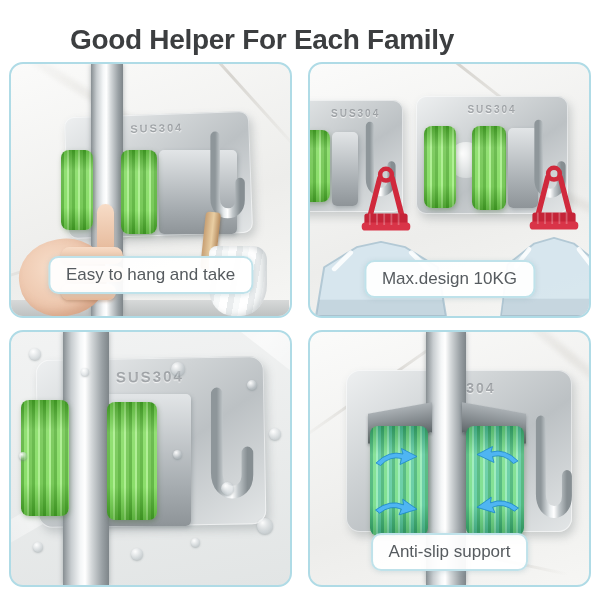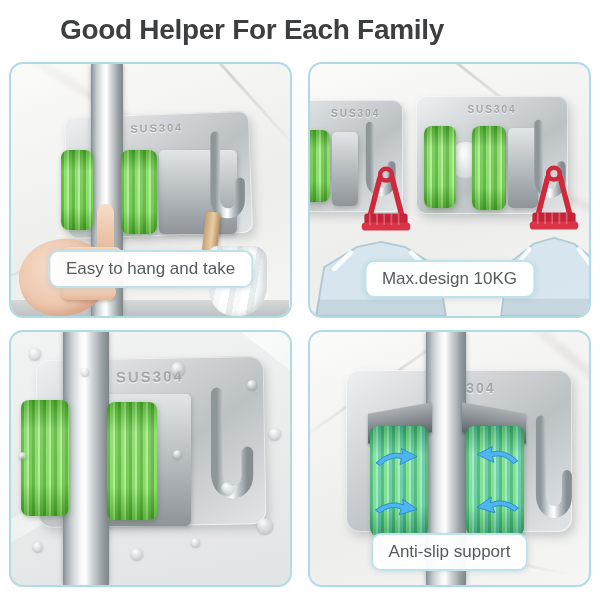--- a/index.html
+++ b/index.html
@@ -1,19 +1,19 @@
 <!DOCTYPE html>
 <html><head>
 <meta charset="utf-8">
 <style>
   html,body{margin:0;padding:0;background:#fff;}
   .canvas{position:relative;width:600px;height:600px;background:#ffffff;overflow:hidden;
           font-family:"Liberation Sans",sans-serif;}
   .title{position:absolute;top:0;left:0;width:504px;height:60px;display:flex;align-items:center;
-         justify-content:center;font-size:28px;font-weight:700;color:#3c3e40;letter-spacing:-.3px;margin:0;}
+         justify-content:center;font-size:28px;font-weight:700;color:#3c3e40;letter-spacing:-.3px;margin:10px;}
   .grid{position:absolute;top:62px;left:9px;width:582px;display:grid;
         grid-template-columns:283px 283px;grid-template-rows:256px 257px;gap:12px 16px;}
   .panel{position:relative;border:2px solid #afdbe6;border-radius:14px;overflow:hidden;
          background:linear-gradient(160deg,#fbfbfa,#ededeb 60%,#f6f6f4);}
   .panel.glass{background:linear-gradient(170deg,#f2f3f3,#e2e5e5);}
   .scene{position:absolute;inset:0;}
   .scene *{position:absolute;box-sizing:border-box;}
   .vein{height:3px;background:linear-gradient(90deg,transparent,#cfccc6,transparent);opacity:.8;}
   .vein.soft{height:9px;opacity:.35;filter:blur(2px);}
   .plate{border-radius:10px;background:linear-gradient(145deg,#eef0f1 0%,#cfd3d5 35%,#bcc1c4 58%,#e3e6e7 100%);
@@ -87,21 +87,21 @@
           <path d="M22 6 L22 86 C22 112 56 112 56 88 L56 66" fill="none" stroke="url(#chrome)" stroke-width="13" stroke-linecap="round"></path>
         </svg>
         <div class="brush" style="left:192px;top:148px;width:15px;height:58px;transform:rotate(6deg);z-index:6"></div>
         <div class="towel" style="left:198px;top:182px;width:58px;height:70px;z-index:6"></div>
         <div class="palm" style="left:8px;top:175px;width:88px;height:77px;transform:rotate(-10deg);z-index:7"></div>
         <div class="finger" style="left:86px;top:140px;width:17px;height:50px;z-index:8"></div>
         <div class="finger" style="left:50px;top:183px;width:62px;height:17px;z-index:8"></div>
         <div class="finger" style="left:54px;top:202px;width:60px;height:16px;z-index:8"></div>
         <div class="finger" style="left:50px;top:220px;width:55px;height:16px;z-index:8"></div>
       </div>
-      <div class="pill" style="bottom:28px">Easy to hang and take</div>
+      <div class="pill" style="bottom:22px">Easy to hang and take</div>
     </section>
 
     <section class="panel">
       <div class="scene">
         <div class="vein" style="left:40px;top:0;width:220px;transform:rotate(38deg)"></div>
         <div class="vein soft" style="left:150px;top:130px;width:220px;transform:rotate(25deg)"></div>
         <div class="plate" style="left:-55px;top:36px;width:148px;height:112px">
           <span class="marking" style="top:8px;left:68%;font-size:10px">SUS304</span>
         </div>
         <div class="roller" style="left:-8px;top:66px;width:28px;height:72px"></div>

